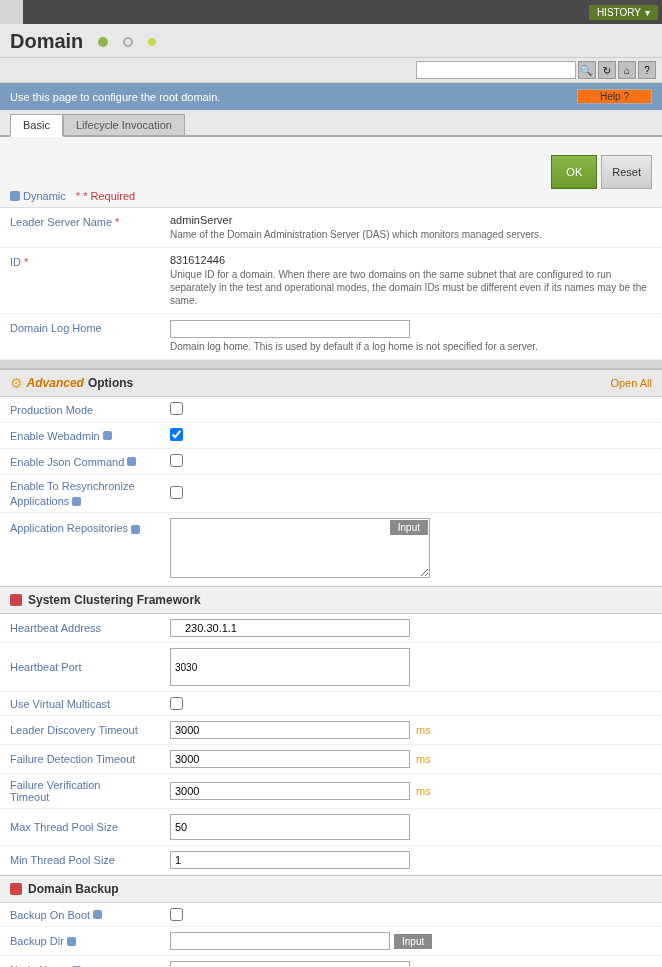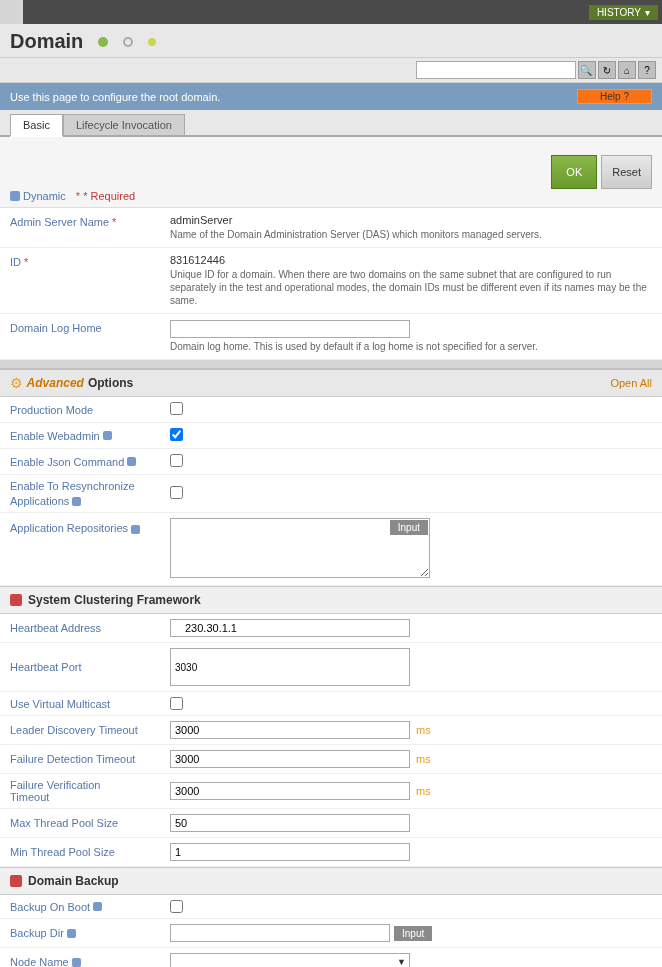--- a/index.html
+++ b/index.html
@@ -151,21 +151,21 @@
   <div class="toolbar-right">
     <button class="btn-ok">OK</button>
     <button class="btn-reset">Reset</button>
   </div>
 </div>
 
 <div class="form-content">
 
   <div class="form-row">
     <div class="form-label">
-      <span>Admin Server Name</span>
+      <span>Leader Server Name</span>
       <span class="req-star">*</span>
     </div>
     <div class="form-value">
       <div class="field-value-text">adminServer</div>
       <div class="form-desc">Name of the Domain Administration Server (DAS) which monitors managed servers.</div>
     </div>
   </div>
 
   <div class="form-row">
     <div class="form-label">
@@ -311,21 +311,21 @@
     </div>
     <div class="clust-value">
       <input type="text" style="width: 240px; height: 18px; border: 1px solid rgb(170, 170, 170); padding: 1px 4px; font-size: 11px;" value="3000">
       <span class="ms-label">ms</span>
     </div>
   </div>
 
   <div class="clust-row">
     <div class="clust-label">Max Thread Pool Size</div>
     <div class="clust-value">
-      <input type="text" style="width: 240px; height: 18px; border: 1px solid rgb(170, 170, 170); padding: 1px 4px; font-size: 11px;" value="50">
+      <input type="text" style="width: 240px; height: 26px; border: 1px solid rgb(170, 170, 170); padding: 1px 4px; font-size: 11px;" value="50">
     </div>
   </div>
 
   <div class="clust-row">
     <div class="clust-label">Min Thread Pool Size</div>
     <div class="clust-value">
       <input type="text" style="width: 240px; height: 18px; border: 1px solid rgb(170, 170, 170); padding: 1px 4px; font-size: 11px;" value="1">
     </div>
   </div>
 

